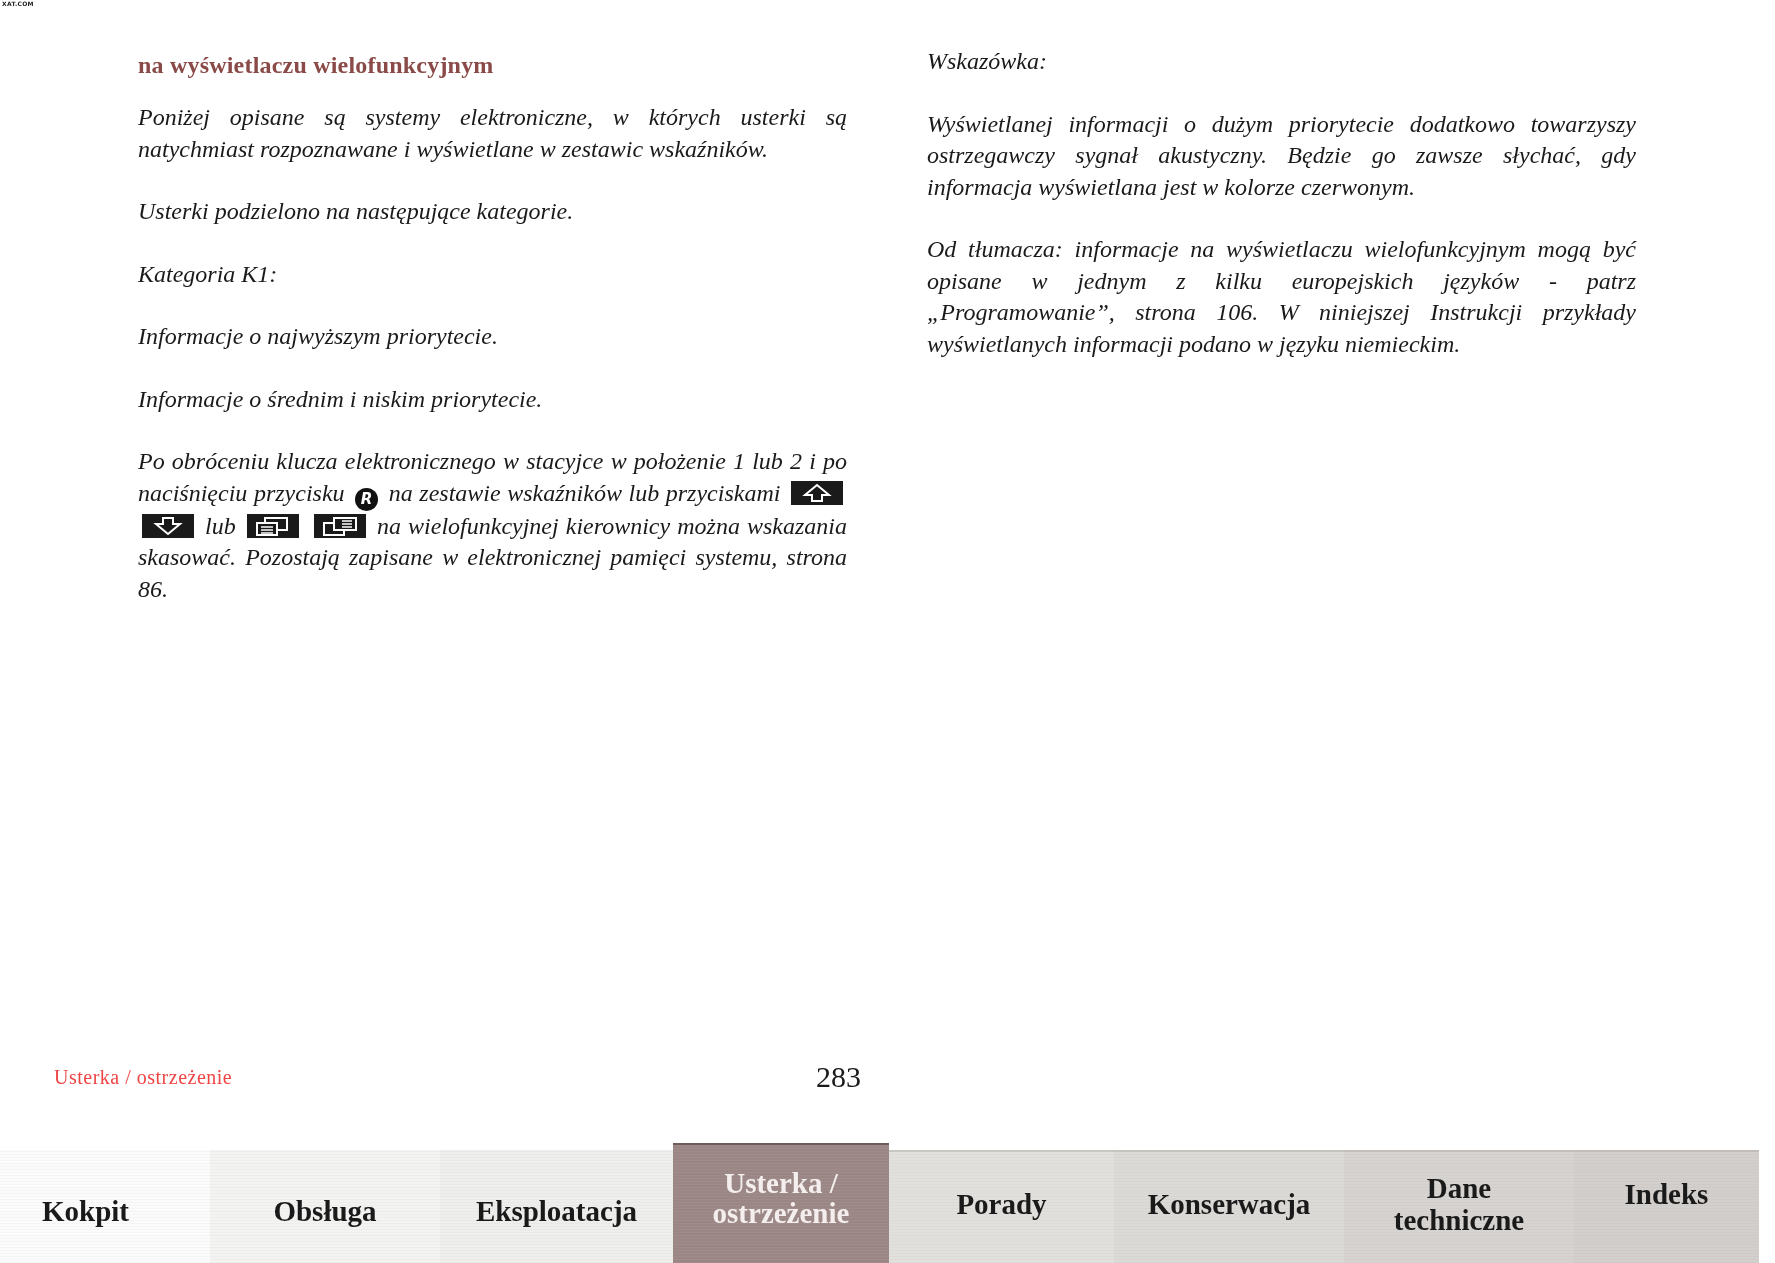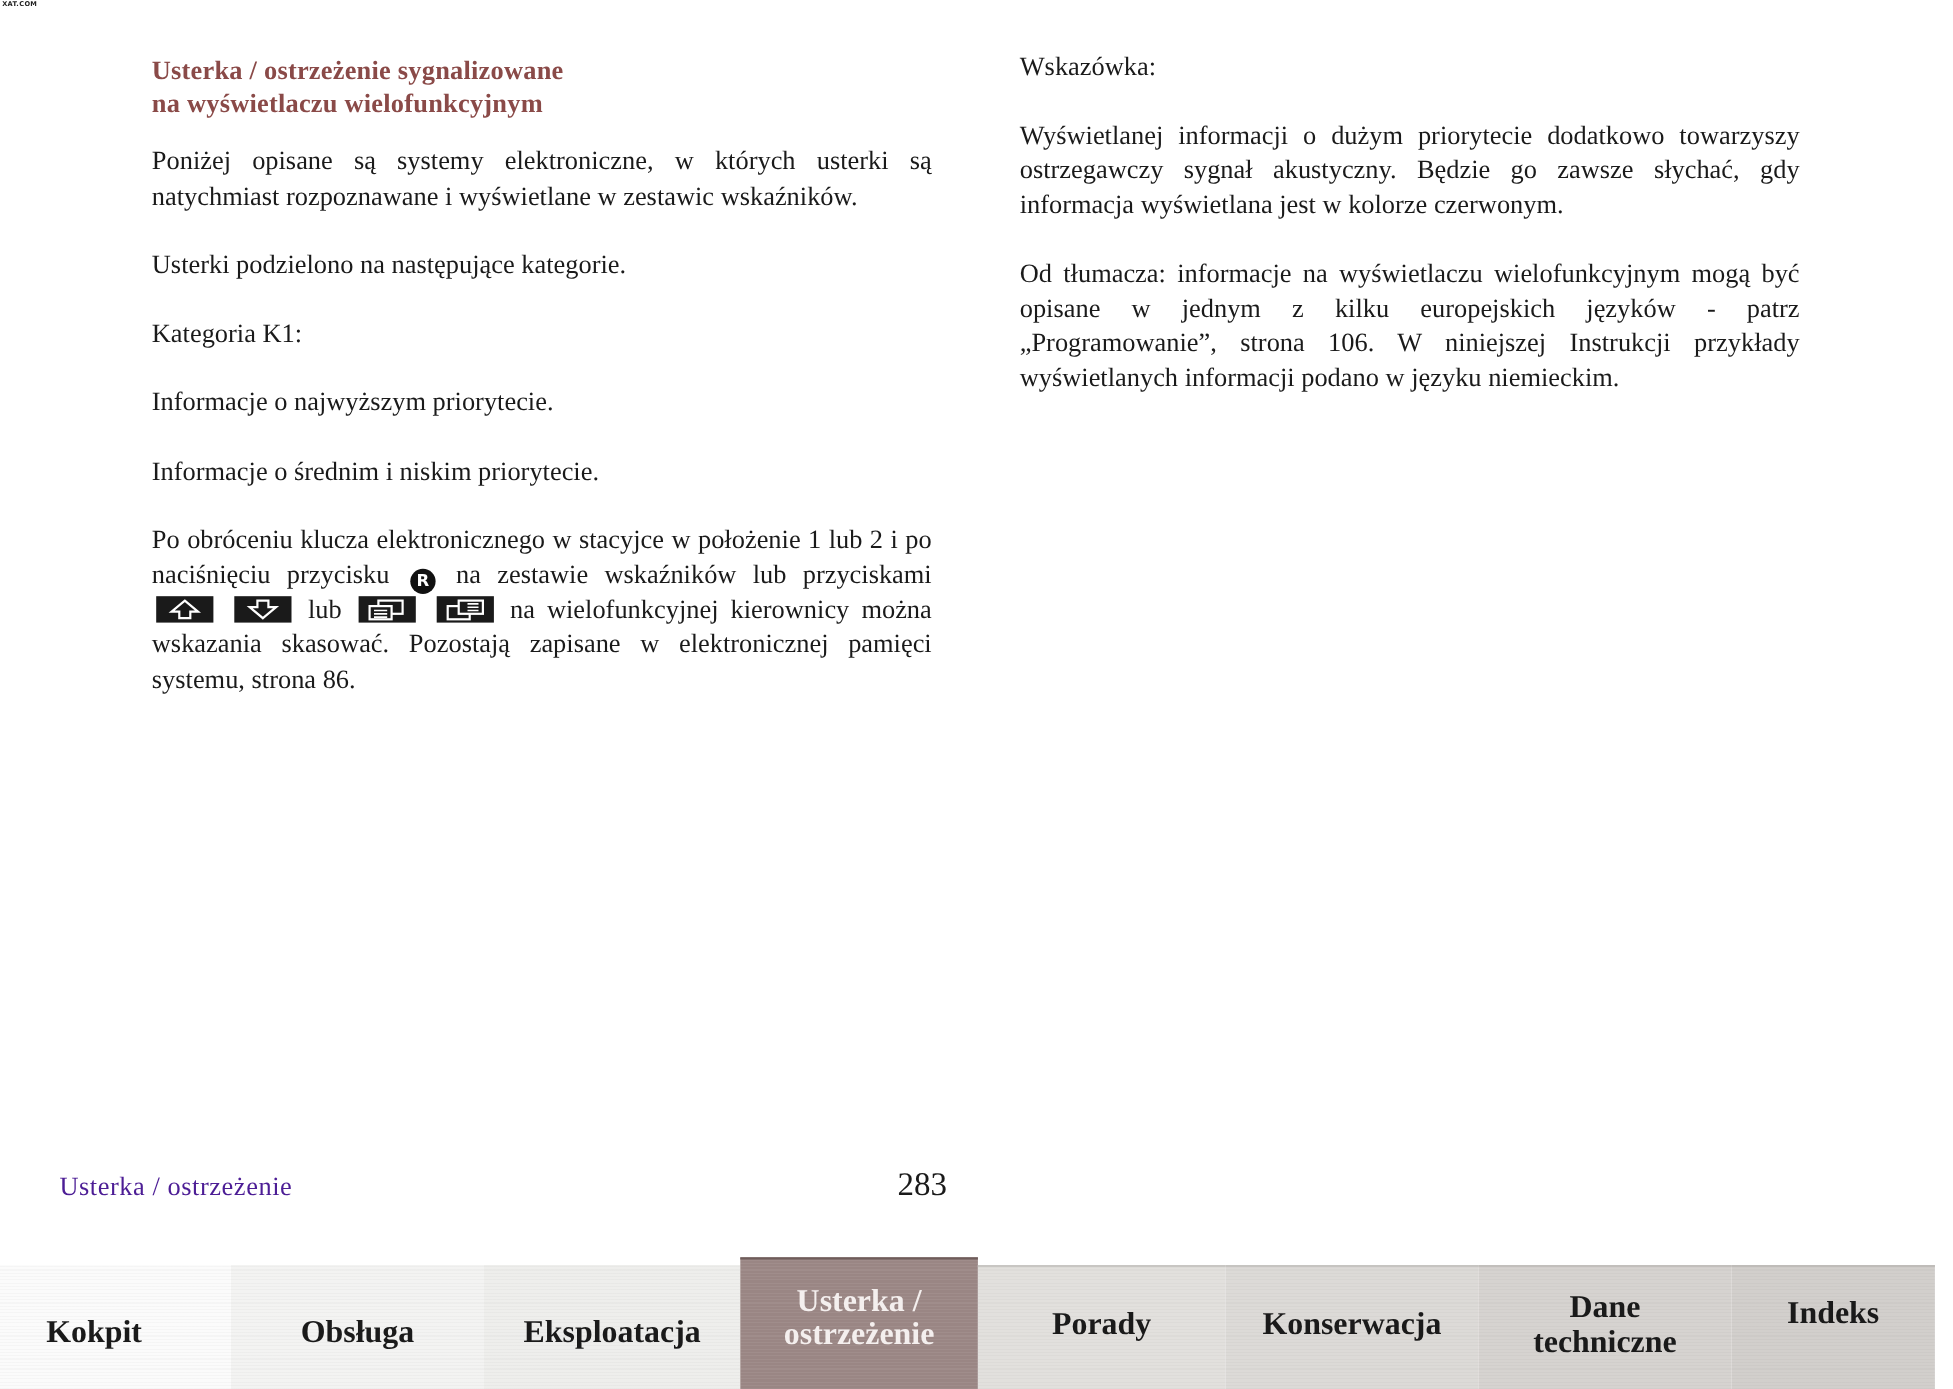--- a/index.html
+++ b/index.html
@@ -43,20 +43,21 @@
       font-size: 24px;
       line-height: 30px;
       margin: 0 0 22px 0;
       letter-spacing: 0.2px;
     }
     .p {
       font-size: 24px;
       line-height: 31.5px;
       margin: 0 6px 31px 0;
       text-align: justify;
+      font-style: italic;
     }
     .r-btn {
       display: inline-block;
       width: 23px;
       height: 23px;
       border-radius: 50%;
       background: #111;
       color: #fff;
       font-family: "DejaVu Sans", sans-serif;
       font-weight: bold;
@@ -73,22 +74,22 @@
       background: #1a1a1a;
       vertical-align: -4px;
       margin: 0 4px;
       position: relative;
     }
     .key svg { position: absolute; left: 0; top: 0; }
     .footer-label {
       position: absolute;
       left: 54px;
       top: 1066px;
-      font-size: 24px;
-      color: #4c1d95;
+      font-size: 20px;
+      color: #ef4444;
       letter-spacing: 0.5px;
     }
     .page-number {
       position: absolute;
       left: 816px;
       top: 1060px;
       font-size: 30px;
       color: #1a1a1a;
     }
     .tabbar {
@@ -136,21 +137,20 @@
     .tab.t4 span { margin-top: -8px; }
     .tab.t5 span { margin-top: -8px; }
   </style>
 </head>
 <body>
 
 <div class="watermark">XAT.COM</div>
 
 <div class="col-left">
   <div class="heading">
-    <div>Usterka / ostrzeżenie sygnalizowane</div>
     <div>na wyświetlaczu wielofunkcyjnym</div>
   </div>
 
   <div class="p">Poniżej opisane są systemy elektroniczne, w których usterki są natychmiast rozpoznawane i wyświetlane w zestawic wskaźników.</div>
   <div class="p">Usterki podzielono na następujące kategorie.</div>
   <div class="p">Kategoria K1:</div>
   <div class="p">Informacje o najwyższym priorytecie.</div>
 
 
   <div class="p">Informacje o średnim i niskim priorytecie.</div>

